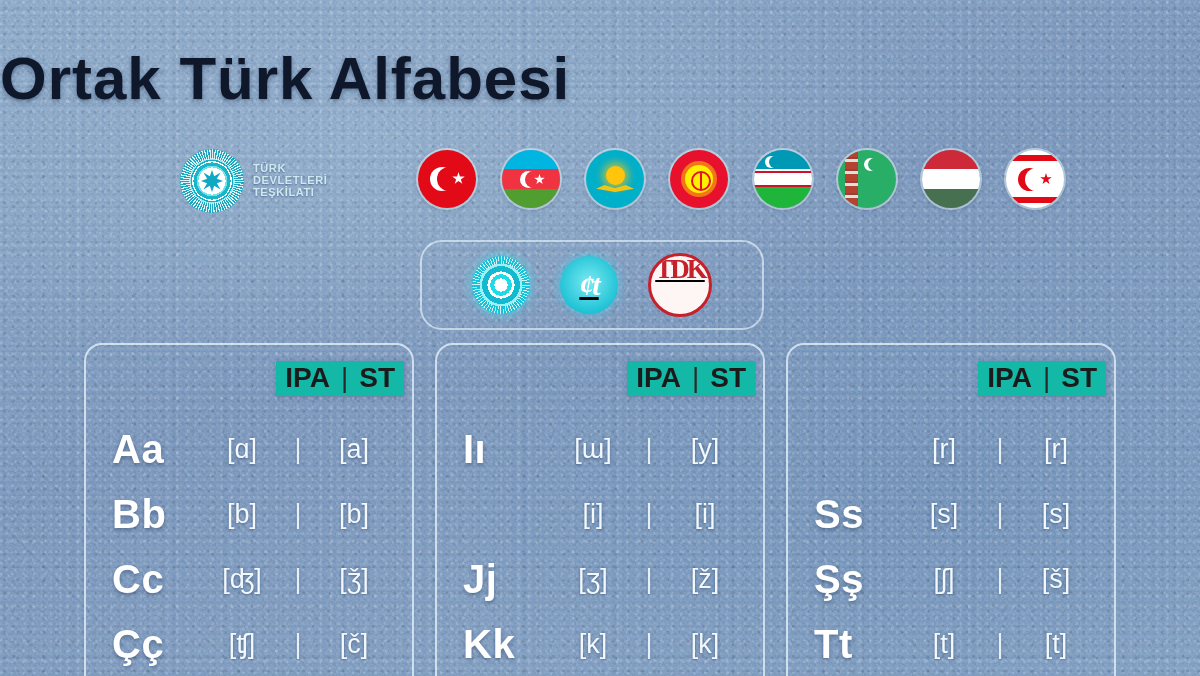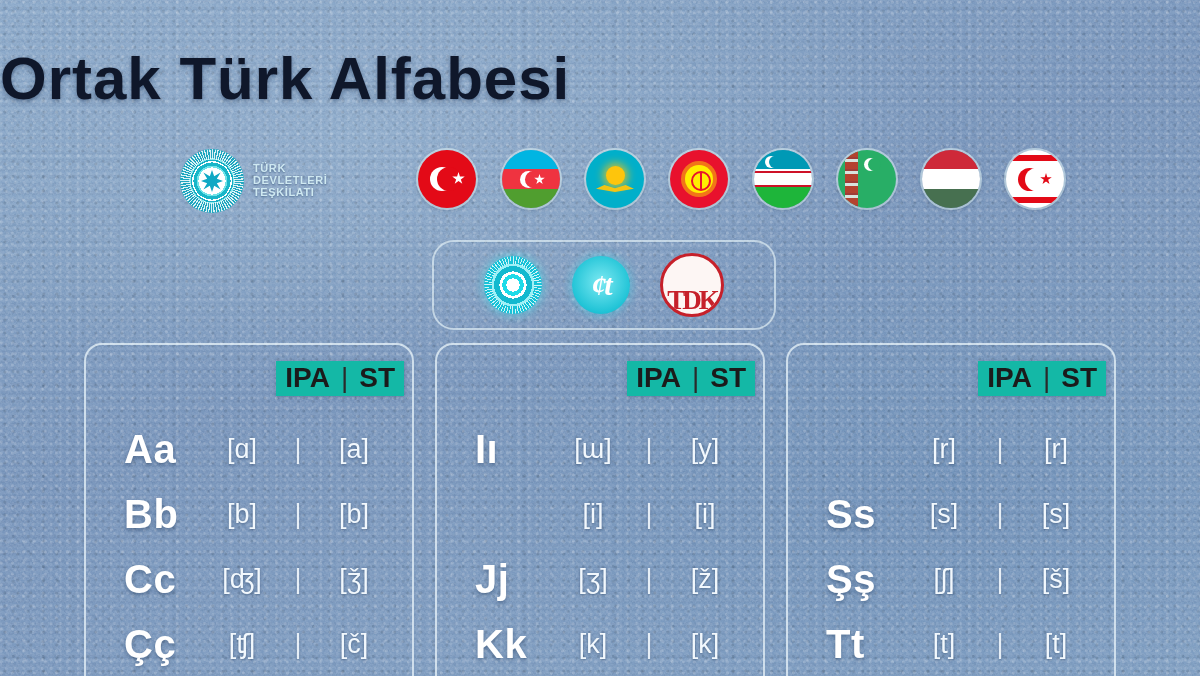--- a/index.html
+++ b/index.html
@@ -108,58 +108,58 @@
   .f-hu{background:linear-gradient(#ce2939 0 33.3%, #fff 33.3% 66.6%, #477050 66.6% 100%);}
   .f-cy{background:#ffffff;}
   .f-cy .barT{position:absolute;left:0;top:5px;width:100%;height:6px;background:#e30a17;}
   .f-cy .barB{position:absolute;left:0;bottom:5px;width:100%;height:6px;background:#e30a17;}
   .f-cy .crescent{position:absolute;left:12px;top:18px;width:23px;height:23px;border-radius:50%;background:#e30a17;}
   .f-cy .crescent:after{content:"";position:absolute;left:7px;top:0;width:23px;height:23px;border-radius:50%;background:#fff;}
   .f-cy .star5{position:absolute;left:34px;top:23px;width:12px;height:12px;background:#e30a17;
     clip-path:polygon(50% 0%,61% 35%,98% 35%,68% 57%,79% 91%,50% 70%,21% 91%,32% 57%,2% 35%,39% 35%);}
 
   
-  .orgs{position:absolute;top:240px;left:432px;width:340px;height:86px;
+  .orgs{position:absolute;top:240px;left:420px;width:340px;height:86px;
     border:2px solid rgba(235,248,252,.62);border-radius:22px;
-    display:flex;align-items:center;justify-content:center;gap:30px;}
+    display:flex;align-items:center;justify-content:center;gap:30px;text-decoration:underline;}
   .org{width:58px;height:58px;border-radius:50%;position:relative;overflow:hidden;}
   .org-1{background:radial-gradient(circle at 50% 50%,
       #ffffff 0 16%, #1ddbe8 16% 26%, #ffffff 26% 33%, #12b9cf 33% 46%,
       #9ef0f6 46% 52%, #16c3d8 52% 100%);
       box-shadow:0 0 10px 2px rgba(60,230,245,.45);}
   .org-1:after{content:"";position:absolute;inset:0;border-radius:50%;
     background:repeating-conic-gradient(from 0deg, rgba(255,255,255,.8) 0 2deg, rgba(0,0,0,0) 2deg 6deg);
     -webkit-mask:radial-gradient(circle,transparent 0 52%,#000 52% 100%);
             mask:radial-gradient(circle,transparent 0 52%,#000 52% 100%);}
   .org-2{background:radial-gradient(circle at 50% 45%, #7ce9f2 0%, #1fc3d6 70%, #0da7bd 100%);
     display:flex;align-items:center;justify-content:center;
     box-shadow:0 0 9px 2px rgba(60,220,240,.4);}
   .org-2 span{font-family:"Liberation Serif","DejaVu Serif",serif;font-style:italic;
     font-size:30px;color:#ffffff;font-weight:bold;letter-spacing:-2px;}
-  .org-3{background:#fdf6f4;border:3px solid #c6202a;display:flex;align-items:flex-end;justify-content:center;}
+  .org-3{background:#fdf6f4;border:3px solid #c6202a;display:flex;align-items:flex-start;justify-content:center;}
   .org-3 span{font-family:"Liberation Serif","DejaVu Serif",serif;font-size:27px;
     color:#c6202a;font-weight:bold;letter-spacing:-3px;line-height:1;}
 
   
   .panels{position:absolute;top:343px;left:84px;width:1032px;height:340px;
     display:flex;gap:21px;}
   .panel{flex:1;position:relative;
     border:2px solid rgba(238,248,253,.72);
     border-radius:18px;border-bottom:none;
     border-bottom-left-radius:0;border-bottom-right-radius:0;}
   .hdr{position:absolute;right:8px;top:16px;background:#14b8a6;
     padding:3px 9px 4px 9px;display:flex;align-items:center;gap:11px;
     color:#1b1b1b;font-size:28px;font-weight:bold;line-height:1;
     box-shadow:0 1px 3px rgba(20,45,80,.3);}
   .hdr .sep{font-weight:normal;color:#2a2a2a;}
   .rows{position:absolute;left:0;top:72px;width:100%;}
   .row{height:65px;display:flex;align-items:center;}
   .ltr{width:180px;padding-left:26px;box-sizing:border-box;
     color:#ffffff;font-size:40px;font-weight:bold;letter-spacing:.5px;
-    text-shadow:0 2px 4px rgba(20,45,80,.42);margin-left:12px;}
+    text-shadow:0 2px 4px rgba(20,45,80,.42);}
   .ph{flex:1;display:flex;align-items:center;justify-content:flex-end;
     padding-right:12px;box-sizing:border-box;
     color:#f2f8fd;font-size:27px;
     text-shadow:0 1px 3px rgba(20,45,80,.5);}
   .ipa{width:92px;text-align:center;}
   .pipe{width:20px;text-align:center;opacity:.9;}
   .st{width:92px;text-align:center;}
 </style>
 </head>
 <body>

